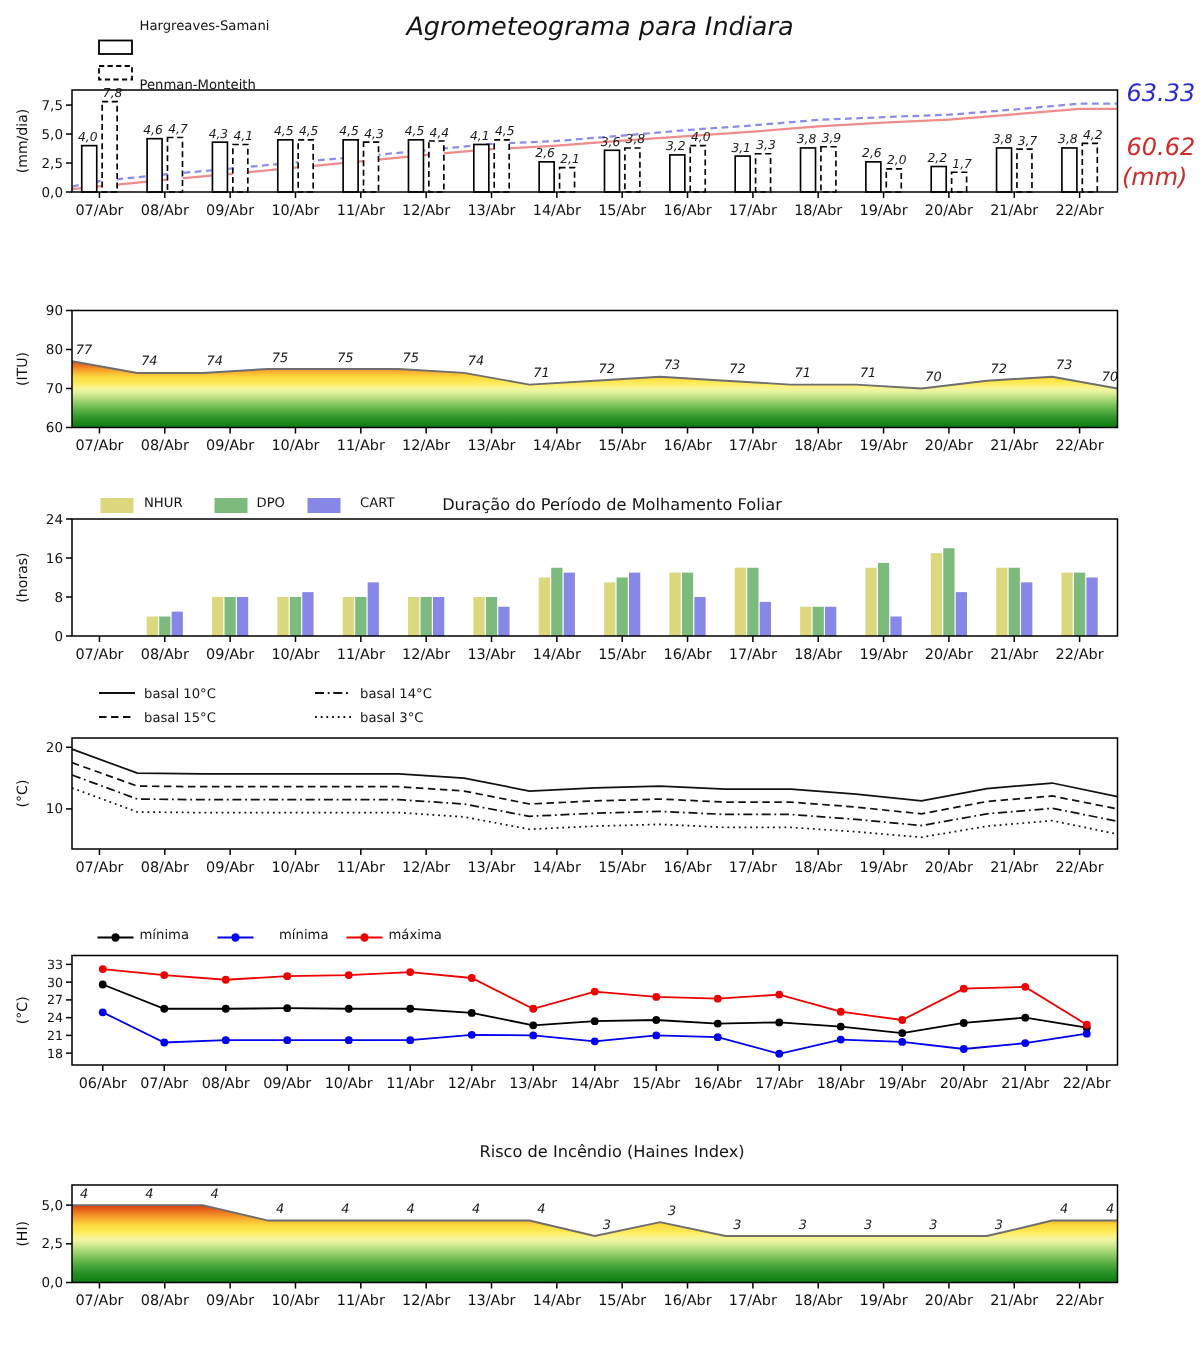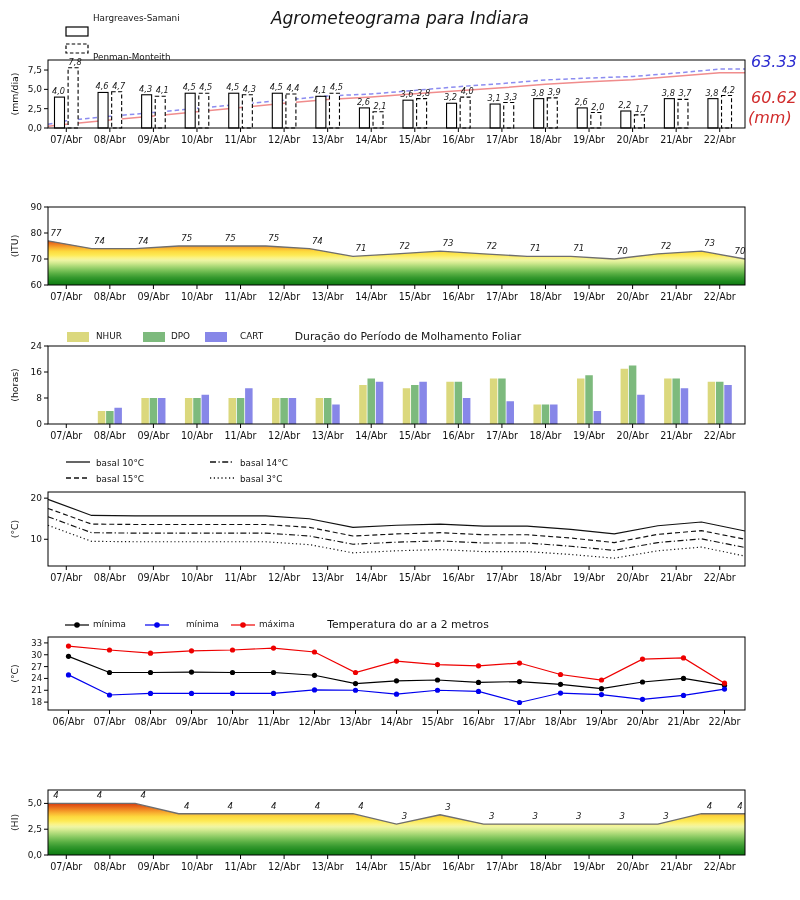--- a/index.html
+++ b/index.html
@@ -557,16 +557,16 @@
   <div class="ovl panel-title" style="top:330px">Duração do Período de Molhamento Foliar</div>
 
   <div class="ovl leg-label" style="left:96px;top:458px">basal 10°C</div>
   <div class="ovl leg-label" style="left:96px;top:474px">basal 15°C</div>
   <div class="ovl leg-label" style="left:240px;top:458px">basal 14°C</div>
   <div class="ovl leg-label" style="left:240px;top:474px">basal 3°C</div>
 
   <div class="ovl leg-label" style="left:93px;top:619px">mínima</div>
   <div class="ovl leg-label" style="left:186px;top:619px">mínima</div>
   <div class="ovl leg-label" style="left:259px;top:619px">máxima</div>
-  <div class="ovl panel-title" style="top:618px">Temperatura do ar a 2 metros</div>
-
+
+  <div class="ovl panel-title" style="top:761px">Risco de Incêndio (Haines Index)</div>
 
 </div>
 
 </body></html>

